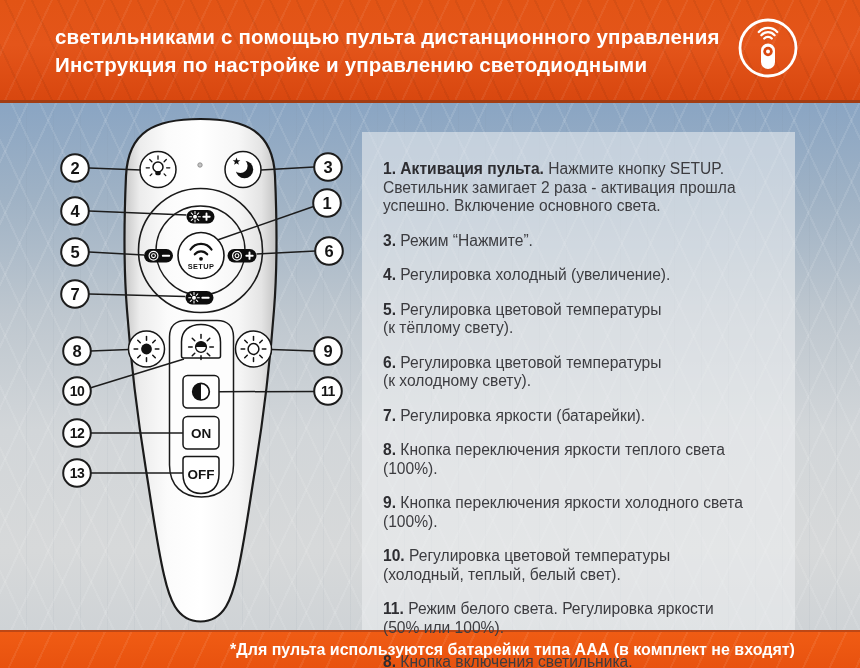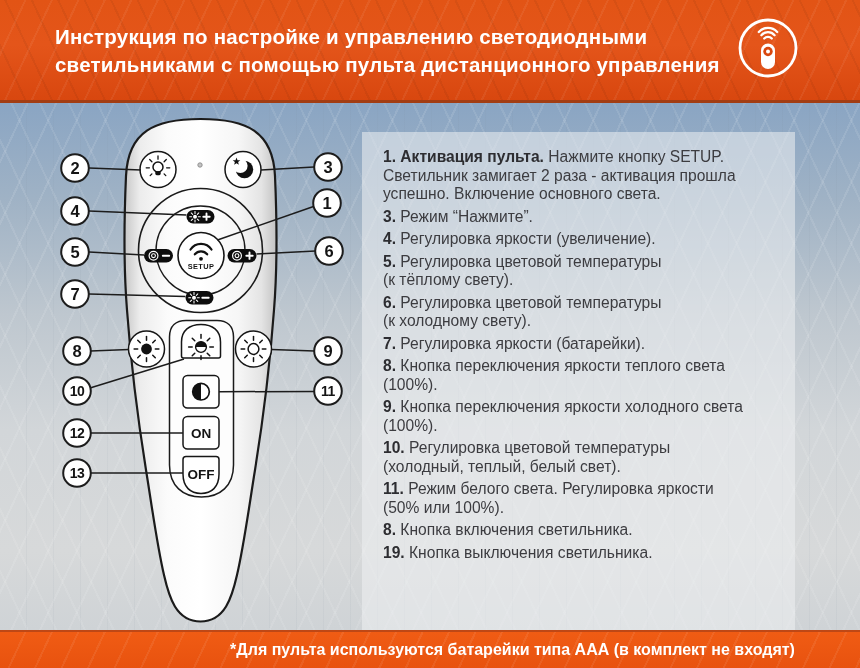--- a/index.html
+++ b/index.html
@@ -25,21 +25,21 @@
      background:
        repeating-linear-gradient(115deg,rgba(255,255,255,0) 0 24px,rgba(255,255,255,.10) 24px 26px),
        repeating-linear-gradient(65deg,rgba(255,255,255,0) 0 24px,rgba(255,255,255,.09) 24px 26px),
        repeating-linear-gradient(90deg,rgba(120,135,150,0) 0 26px,rgba(120,135,150,.07) 26px 27px);}
 
   .panel{position:absolute;left:362px;top:132px;width:433px;height:498px;
          background:rgba(238,241,243,.55);z-index:1;}
 
   
   .instructions{position:absolute;left:383px;top:144px;width:442px;z-index:2;}
-  .instr{margin:4px 0 4px 0;font-size:15.6px;line-height:18.5px;color:#3c3c40;}
+  .instr{margin:16px 0 4px 0;font-size:15.6px;line-height:18.5px;color:#3c3c40;}
   .instr .num,.instr .bold-lead{font-weight:bold;color:#2d2d31;}
   .instr .txt{white-space:pre-line;}
 
   
   .remote-svg{position:absolute;left:55px;top:110px;z-index:2;}
   .svgtxt{font-family:"Liberation Sans",sans-serif;fill:#141414;}
   .btnlabel{font-weight:bold;}
   .callout-num{font-weight:bold;}
 
   
@@ -51,22 +51,22 @@
   .footer-note{position:relative;z-index:2;color:#fff;font-weight:bold;font-size:16px;
           line-height:35px;text-align:center;padding-left:180px;padding-right:15px;}
 </style>
 </head>
 <body>
 
 <div class="page">
 
   <div class="header">
     <div class="title">
+      <div>светильниками с помощью пульта дистанционного управления</div>
       <div>Инструкция по настройке и управлению светодиодными</div>
-      <div>светильниками с помощью пульта дистанционного управления</div>
     </div>
     <div class="header-icon">
       <svg width="62" height="62" viewBox="0 0 62 62">
         <circle cx="31" cy="31" r="28" fill="none" stroke="#ffffff" stroke-width="2.8"></circle>
         <g stroke="#ffffff" stroke-width="2.3" stroke-linecap="round" fill="none">
           <path d="M27.2,21.5 A5.2,5.2 0 0 1 34.8,21.5"></path>
           <path d="M24.4,18.2 A8.8,8.8 0 0 1 37.6,18.2"></path>
           <path d="M21.8,15 A12.4,12.4 0 0 1 40.2,15"></path>
         </g>
         <rect x="24" y="26.5" width="14" height="25.5" rx="7" fill="#ffffff"></rect>
@@ -312,21 +312,21 @@
         <text class="svgtxt callout-num" x="328" y="396.2" text-anchor="middle" font-size="14" letter-spacing="-0.5">11</text>
         </g>
     </g>
   </svg>
 
   <div class="instructions">
     <p class="instr"><span class="num">1.</span> <span class="bold-lead">Активация пульта.</span> <span class="txt">Нажмите кнопку SETUP.
 Светильник замигает 2 раза - активация прошла
 успешно. Включение основного света.</span></p>
     <p class="instr"><span class="num">3.</span> <span class="txt">Режим “Нажмите”.</span></p>
-    <p class="instr"><span class="num">4.</span> <span class="txt">Регулировка яркости (увеличение).</span></p>
+    <p class="instr"><span class="num">4.</span> <span class="txt">Регулировка холодный (увеличение).</span></p>
     <p class="instr"><span class="num">5.</span> <span class="txt">Регулировка цветовой температуры
 (к тёплому свету).</span></p>
     <p class="instr"><span class="num">6.</span> <span class="txt">Регулировка цветовой температуры
 (к холодному свету).</span></p>
     <p class="instr"><span class="num">7.</span> <span class="txt">Регулировка яркости (батарейки).</span></p>
     <p class="instr"><span class="num">8.</span> <span class="txt">Кнопка переключения яркости теплого света
 (100%).</span></p>
     <p class="instr"><span class="num">9.</span> <span class="txt">Кнопка переключения яркости холодного света
 (100%).</span></p>
     <p class="instr"><span class="num">10.</span> <span class="txt">Регулировка цветовой температуры

